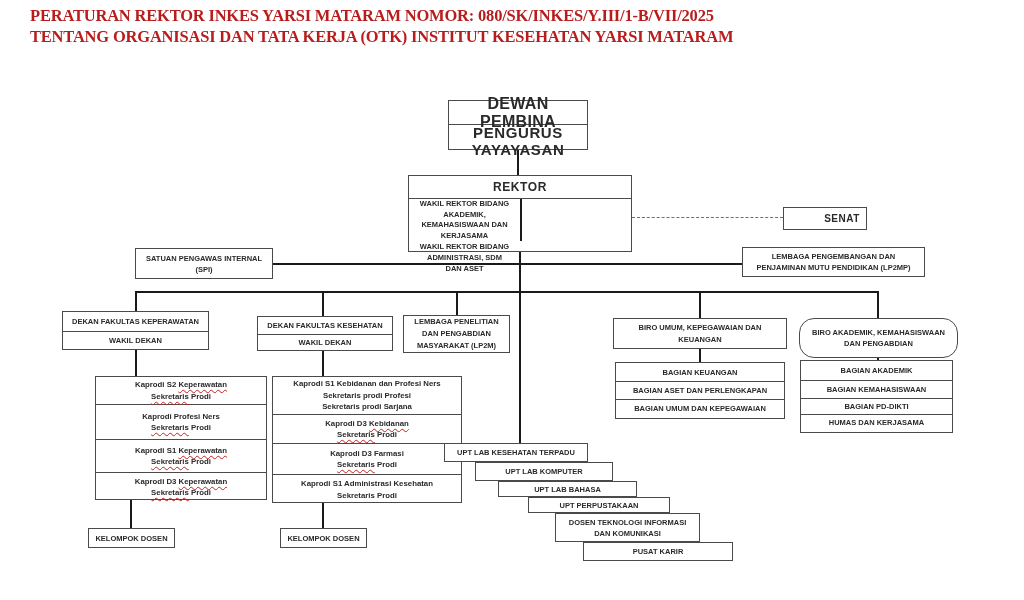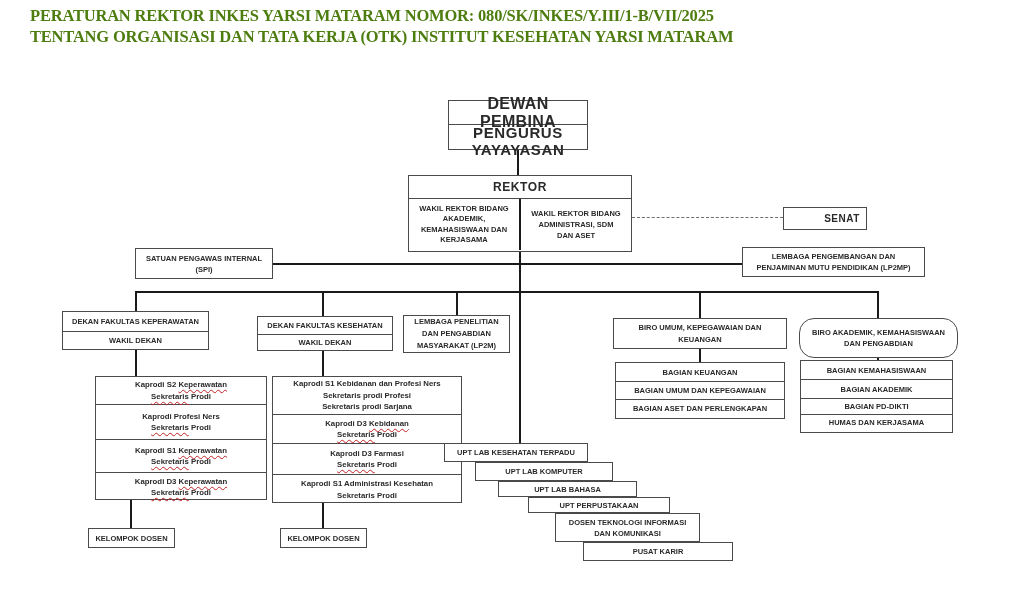--- a/index.html
+++ b/index.html
@@ -2,21 +2,21 @@
 <html><head>
 <meta charset="utf-8">
 <style>
   html,body { margin:0; padding:0; background:#ffffff; }
   #canvas {
     position:relative; width:1024px; height:600px; background:#ffffff; overflow:hidden;
     font-family:"Liberation Sans", sans-serif;
   }
   .doc-title {
     position:absolute; left:30px; top:5px; width:760px;
-    font-family:"Liberation Serif", serif; font-weight:bold; color:#4d7c0f;
+    font-family:"Liberation Serif", serif; font-weight:bold; color:#b91c1c;
     font-size:16.5px; line-height:21px; letter-spacing:-0.2px; white-space:nowrap;
   }
   .box {
     position:absolute; box-sizing:border-box; background:#fff;
     border:1.5px solid #4a4a4a; color:#2a2a2a; font-weight:bold; text-align:center;
   }
   .cap  { font-size:7.5px; }
   .flexc { display:flex; flex-direction:column; justify-content:center; }
   .row  { box-sizing:border-box; display:flex; flex-direction:column; justify-content:center; }
   .row + .row { border-top:1.5px solid #4a4a4a; }
@@ -55,21 +55,21 @@
   <div class="ln" style="left:130px;top:500px;width:2px;height:28px;"></div>
   <div class="ln" style="left:322px;top:503px;width:2px;height:25px;"></div>
 
   <div class="box" style="left:448px;top:100px;width:140px;height:50px;">
     <div class="row" style="height:23px;font-size:16px;letter-spacing:.3px;">DEWAN PEMBINA</div>
     <div class="row" style="height:32px;font-size:15px;letter-spacing:.6px;">PENGURUS YAYAYASAN</div>
   </div>
 
   <div class="box" style="left:408px;top:175px;width:224px;height:77px;">
     <div class="row" style="height:22px;font-size:12px;letter-spacing:.6px;">REKTOR</div>
-    <div style="display:flex;height:51px;border-top:1.5px solid #4a4a4a;">
+    <div style="display:flex;height:51px;border-top:1.5px solid #4a4a4a;flex-direction:column;">
       <div class="flexc cap" style="width:50%;border-right:2px solid #1a1a1a;line-height:10.5px;">
         <div>WAKIL REKTOR BIDANG</div>
         <div>AKADEMIK,</div>
         <div>KEMAHASISWAAN DAN</div>
         <div>KERJASAMA</div>
       </div>
       <div class="flexc cap" style="width:50%;line-height:11px;">
         <div>WAKIL REKTOR BIDANG</div>
         <div>ADMINISTRASI, SDM</div>
         <div>DAN ASET</div>
@@ -149,27 +149,27 @@
       <div><span class="misspell">Sekretaris</span><span> Prodi</span></div>
     </div>
     <div class="row" style="height:30px;">
       <div><span>Kaprodi S1 Administrasi Kesehatan</span></div>
       <div><span>Sekretaris Prodi</span></div>
     </div>
   </div>
 
   <div class="box cap" style="left:615px;top:362px;width:170px;height:57px;">
     <div class="row" style="height:18px;">BAGIAN KEUANGAN</div>
+    <div class="row" style="height:18px;">BAGIAN ASET DAN PERLENGKAPAN</div>
     <div class="row" style="height:18px;">BAGIAN UMUM DAN KEPEGAWAIAN</div>
-    <div class="row" style="height:18px;">BAGIAN ASET DAN PERLENGKAPAN</div>
   </div>
 
   <div class="box cap" style="left:800px;top:360px;width:153px;height:73px;">
+    <div class="row" style="height:19px;">BAGIAN AKADEMIK</div>
     <div class="row" style="height:18px;">BAGIAN KEMAHASISWAAN</div>
-    <div class="row" style="height:19px;">BAGIAN AKADEMIK</div>
     <div class="row" style="height:16px;">BAGIAN PD-DIKTI</div>
     <div class="row" style="height:16px;">HUMAS DAN KERJASAMA</div>
   </div>
 
   <div class="box flexc cap" style="left:88px;top:528px;width:87px;height:20px;">KELOMPOK DOSEN</div>
   <div class="box flexc cap" style="left:280px;top:528px;width:87px;height:20px;">KELOMPOK DOSEN</div>
 
   <div class="box flexc cap" style="left:444px;top:443px;width:144px;height:19px;">UPT LAB KESEHATAN TERPADU</div>
   <div class="box flexc cap" style="left:475px;top:462px;width:138px;height:19px;">UPT LAB KOMPUTER</div>
   <div class="box flexc cap" style="left:498px;top:481px;width:139px;height:16px;">UPT LAB BAHASA</div>

